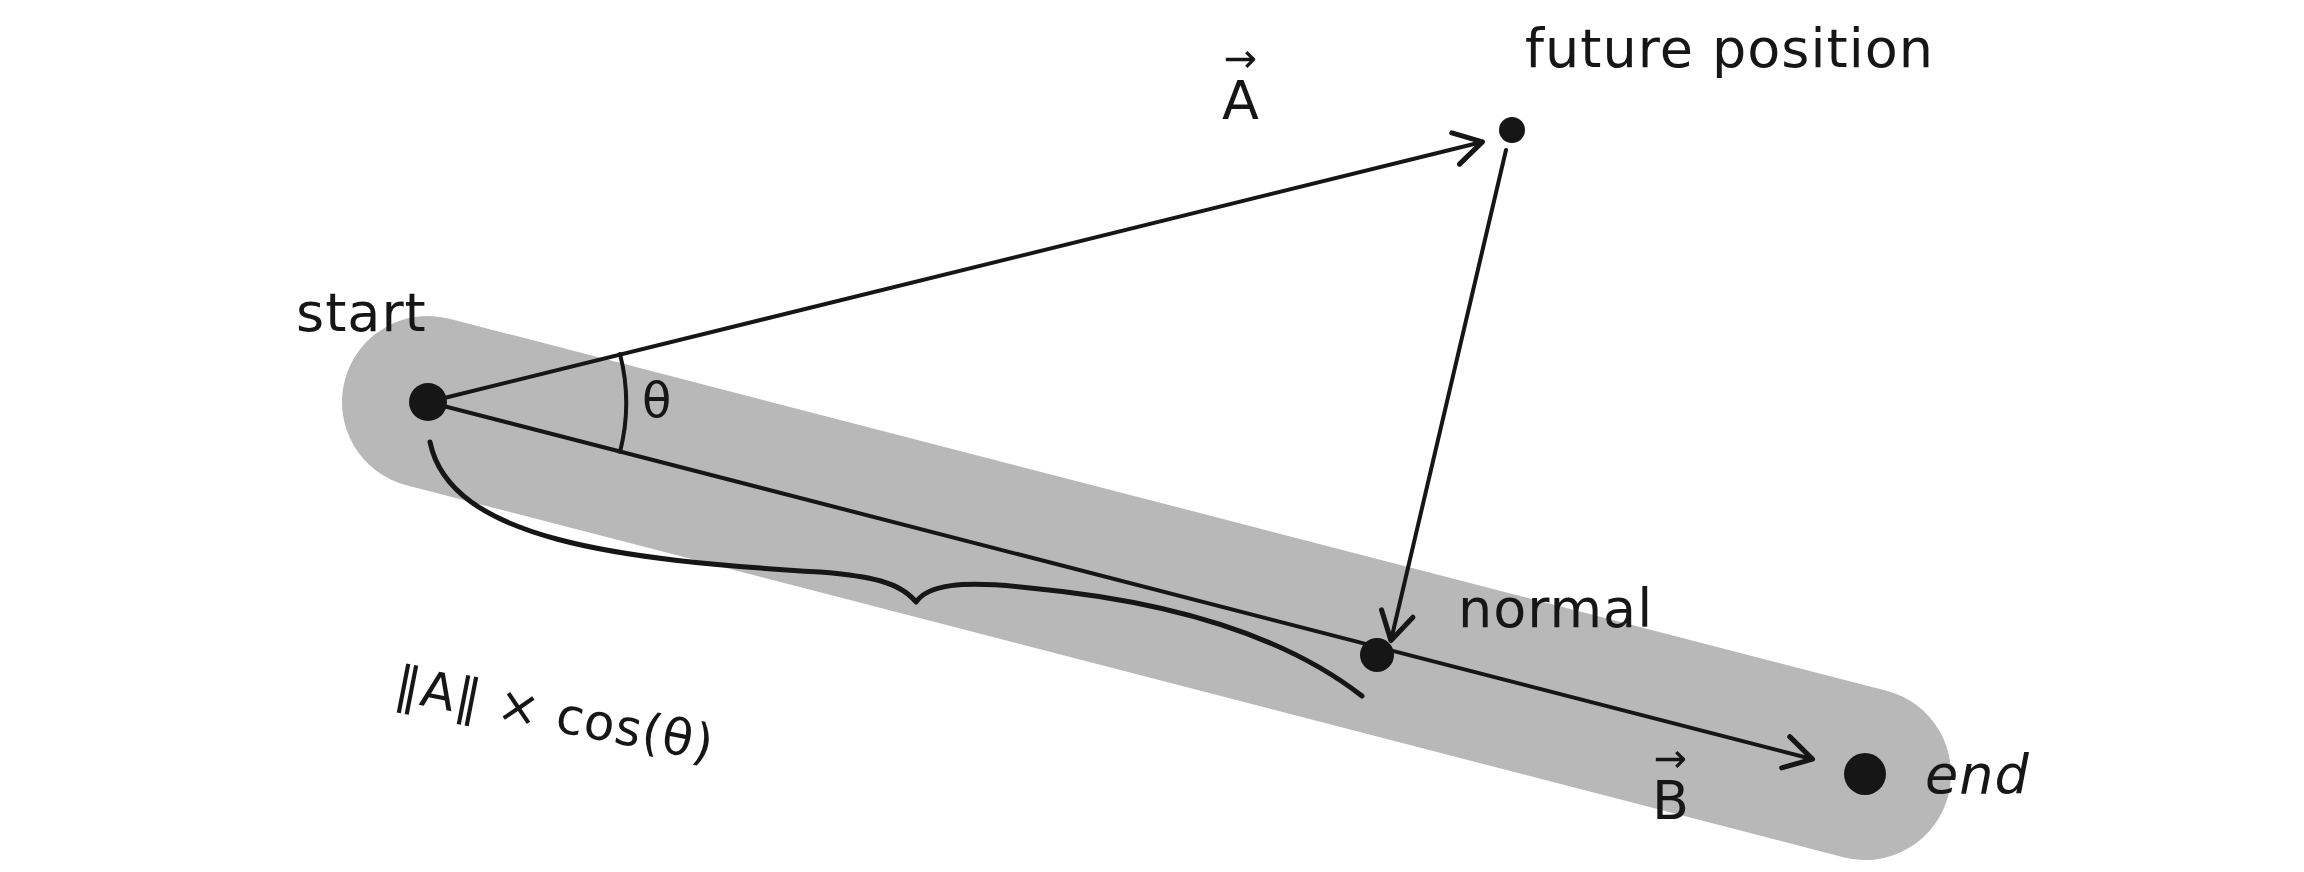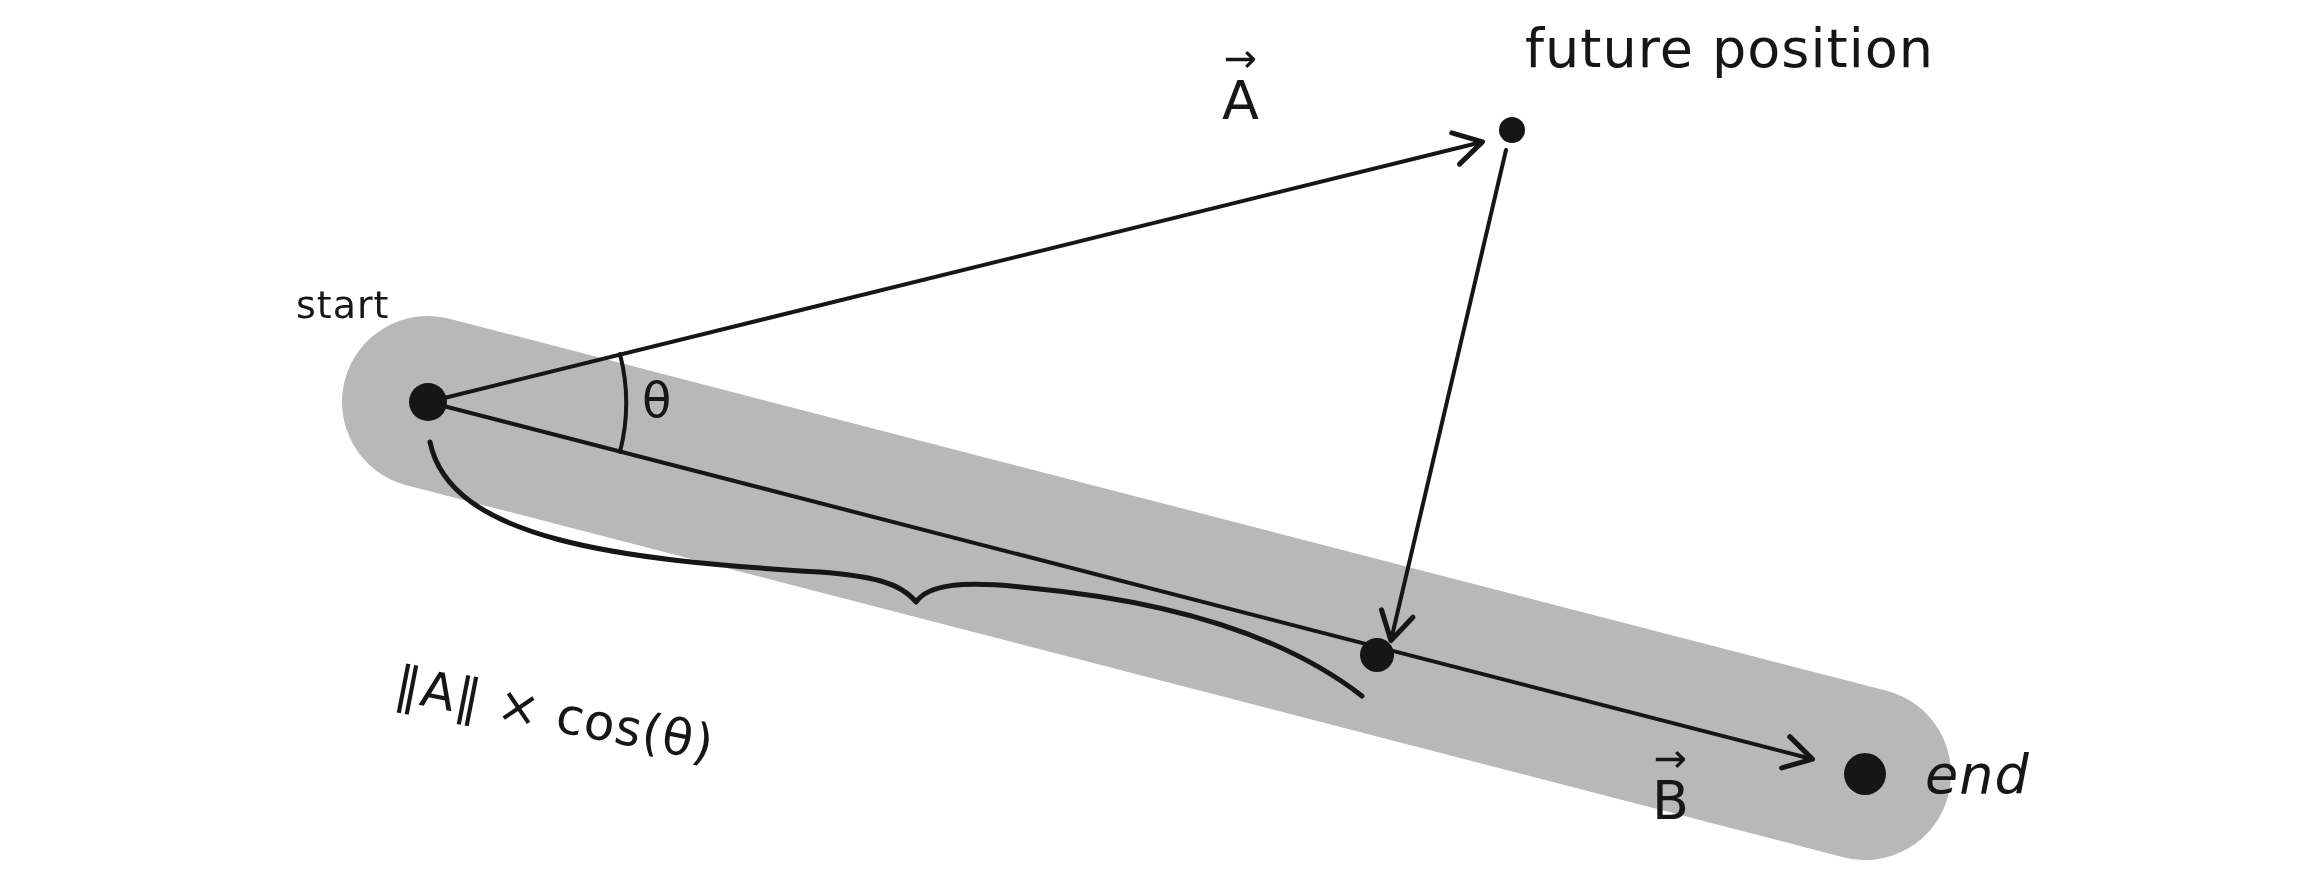--- a/index.html
+++ b/index.html
@@ -22,21 +22,21 @@
     top: 0;
   }
   .label {
     position: absolute;
     color: #161616;
     font-family: "DejaVu Sans", sans-serif;
     white-space: nowrap;
     line-height: 1;
     letter-spacing: 1px;
   }
-  .lbl-start            { left: 296px;  top: 286px;  font-size: 38px; }
+  .lbl-start            { left: 296px;  top: 286px;  font-size: 54px; }
   .lbl-future-position  { left: 1505px; top: 22px;   font-size: 54px; margin-left: 20px; }
   .lbl-normal           { left: 1458px; top: 582px;  font-size: 54px; }
   .lbl-end              { left: 1925px; top: 748px;  font-size: 54px; font-style: italic; }
   .lbl-theta            { left: 642px;  top: 376px;  font-size: 48px; }
   .lbl-projection {
     left: 396px;
     top: 658px;
     font-size: 50px;
     transform: rotate(11deg);
     transform-origin: left center;
@@ -98,20 +98,21 @@
 
   <div class="label lbl-future-position">future position</div>
 
   <div class="vector-label vl-a">
     <span class="over-arrow">→</span>
     <span class="letter">A</span>
   </div>
 
   <div class="label lbl-theta">θ</div>
 
+  <div class="label lbl-normal">normal</div>
 
   <div class="vector-label vl-b">
     <span class="over-arrow">→</span>
     <span class="letter">B</span>
   </div>
 
   <div class="label lbl-end">end</div>
 
   <div class="label lbl-projection">‖A‖ × cos(θ)</div>
 

